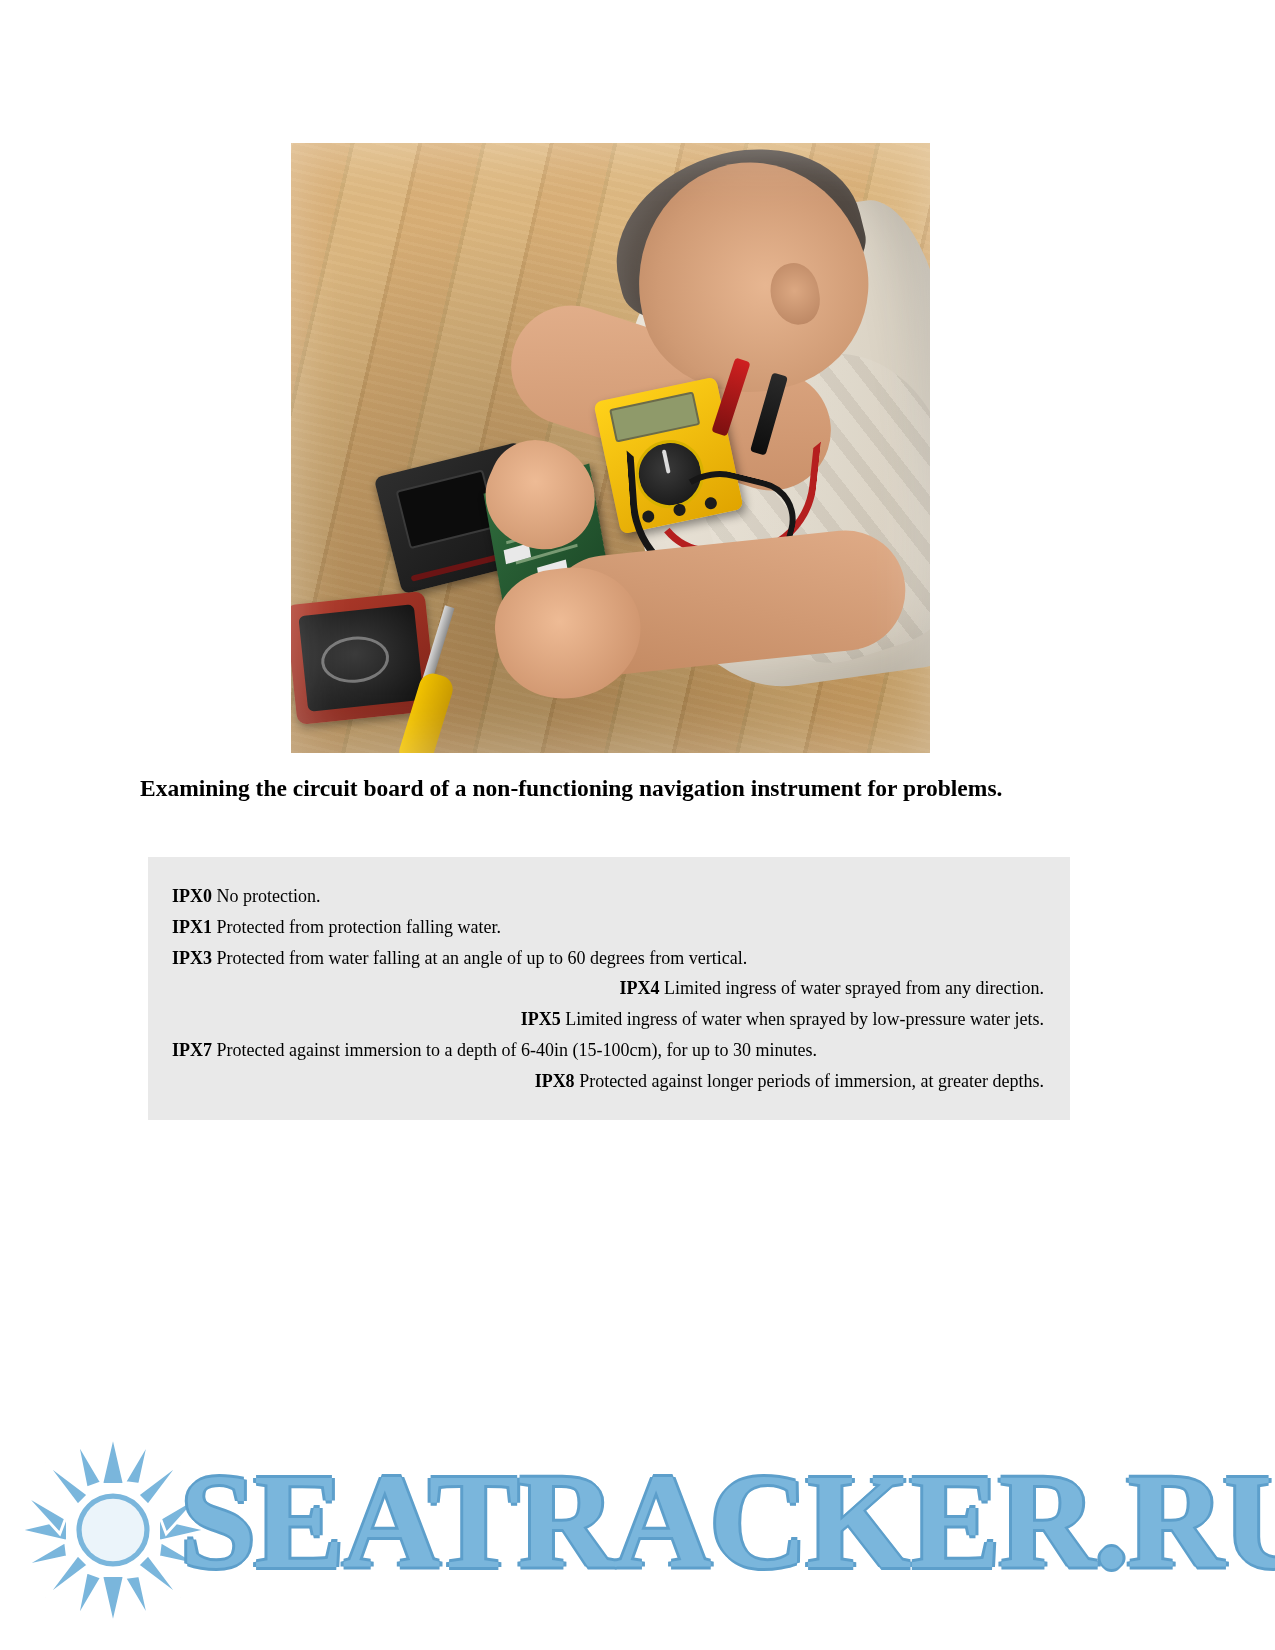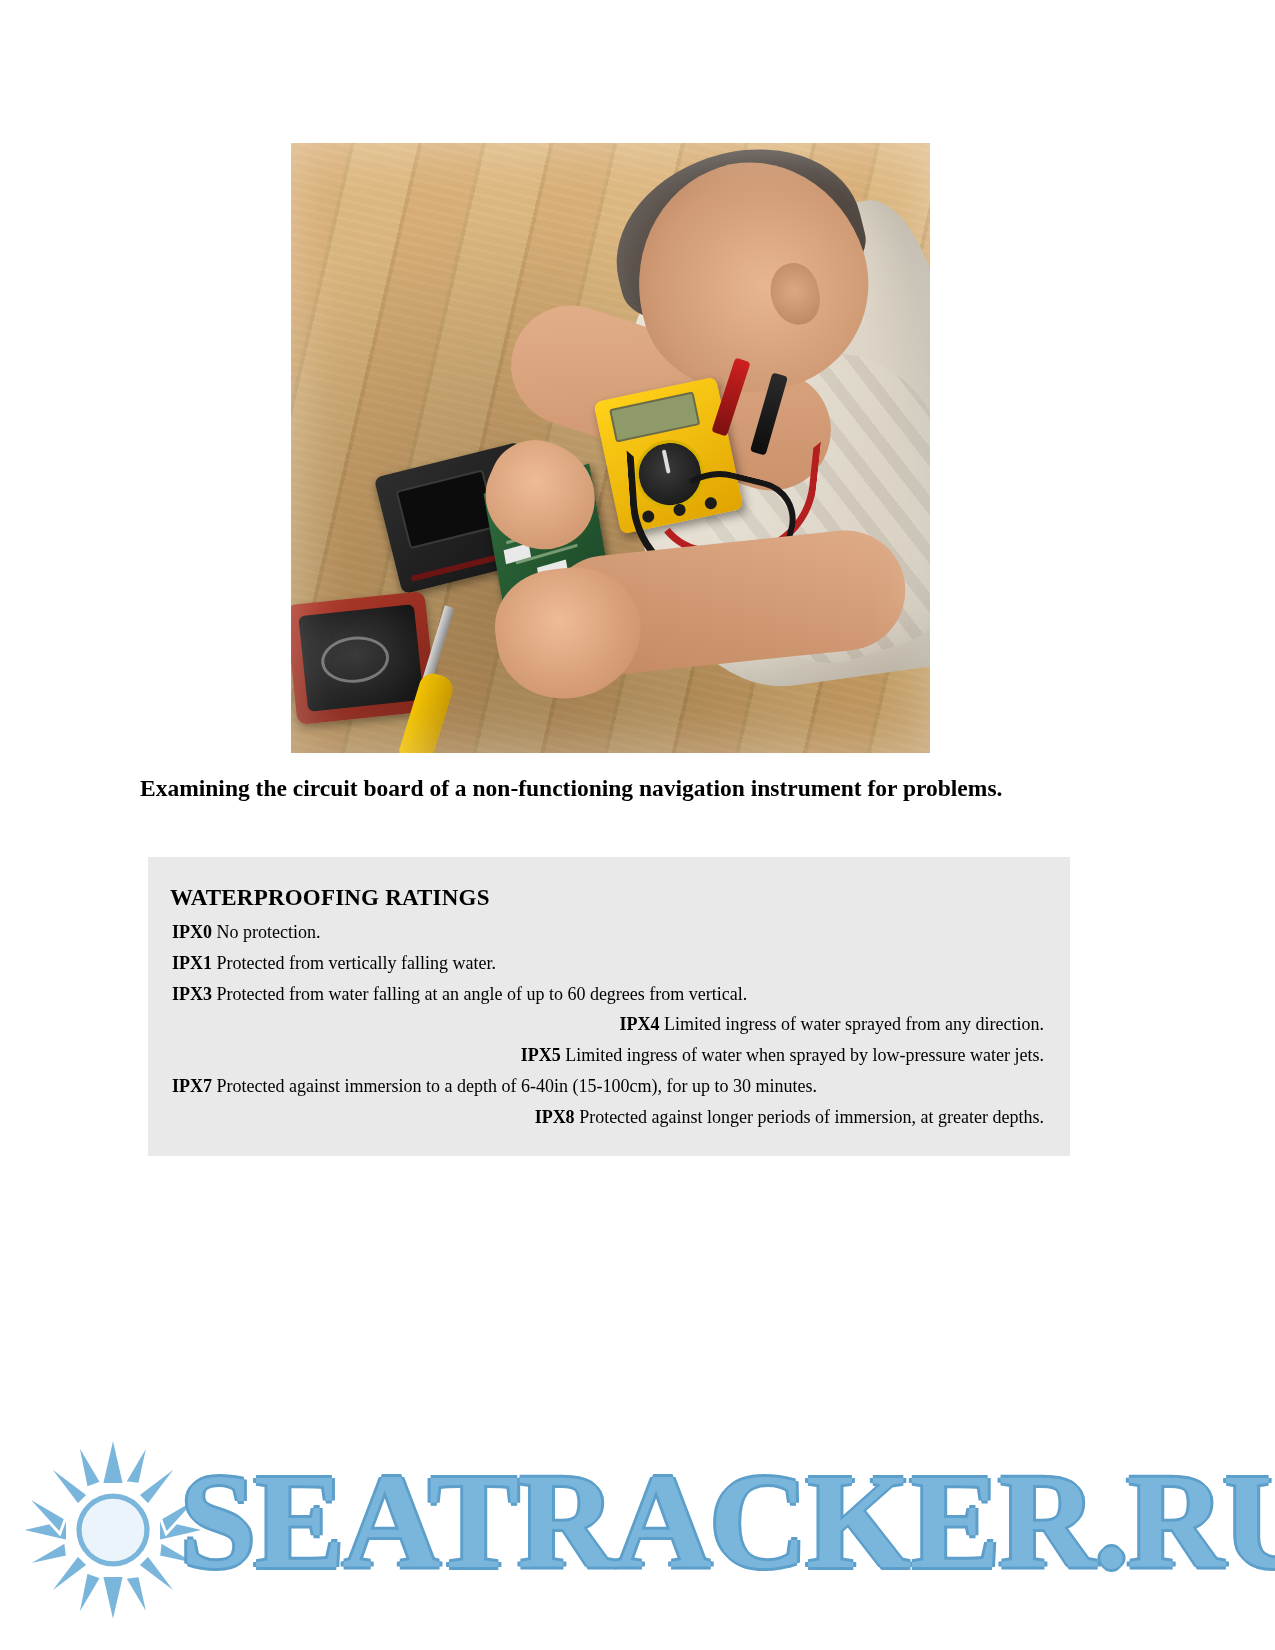--- a/index.html
+++ b/index.html
@@ -391,24 +391,23 @@
 
   <div class="screwdriver-shaft"></div>
   <div class="screwdriver-handle"></div>
 
   <div class="photo-vignette"></div>
 </div>
 
 <div class="caption">Examining the circuit board of a non-functioning navigation instrument for problems.</div>
 
 <div class="ratings-box">
-  <div class="ratings-title">WATERPROOFING RATINGS</div>
   <ul class="rating-list">
     <li><span class="code">IPX0</span> <span>No protection.</span></li>
-    <li><span class="code">IPX1</span> <span>Protected from vertically falling water.</span></li>
+    <li><span class="code">IPX1</span> <span>Protected from protection falling water.</span></li>
     <li><span class="code">IPX3</span> <span>Protected from water falling at an angle of up to 60 degrees from vertical.</span></li>
     <li class="nojust"><span class="code">IPX4</span> <span>Limited ingress of water sprayed from any direction.</span></li>
     <li class="nojust"><span class="code">IPX5</span> <span>Limited ingress of water when sprayed by low-pressure water jets.</span></li>
     <li><span class="code">IPX7</span> <span>Protected against immersion to a depth of 6-40in (15-100cm), for up to 30 minutes.</span></li>
     <li class="nojust"><span class="code">IPX8</span> <span>Protected against longer periods of immersion, at greater depths.</span></li>
   </ul>
 </div>
 
 <div class="watermark">
   <svg class="wm-sun" viewBox="0 0 200 200">

